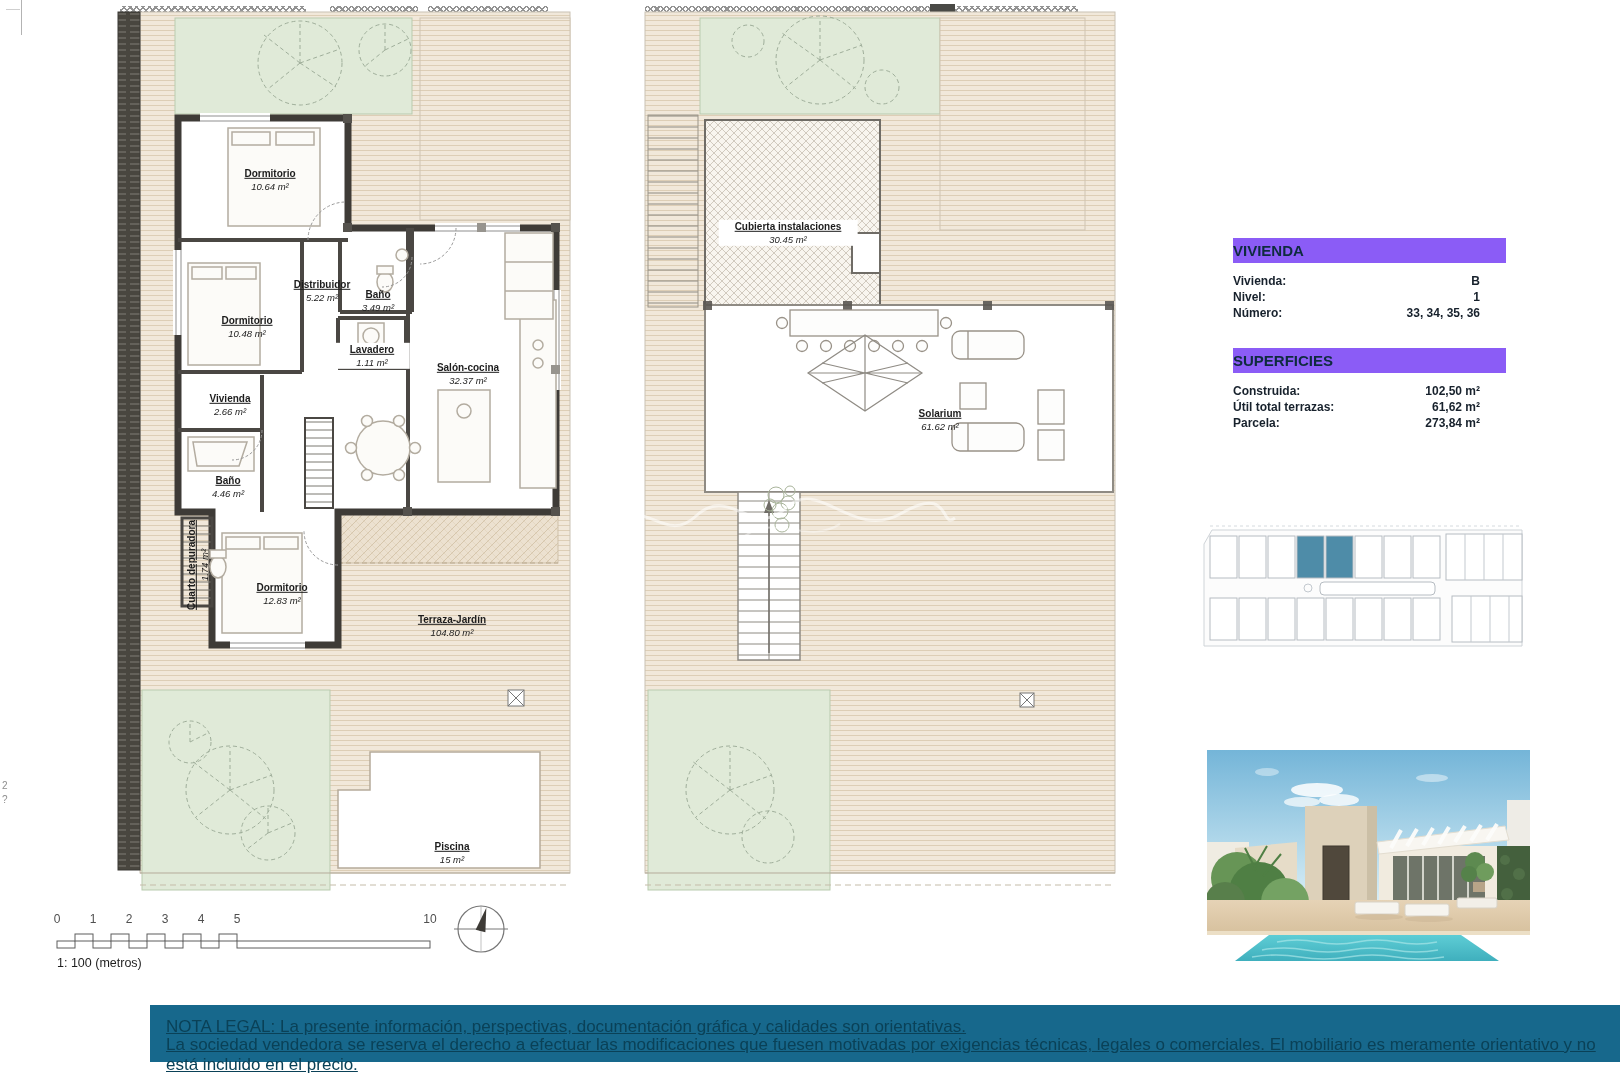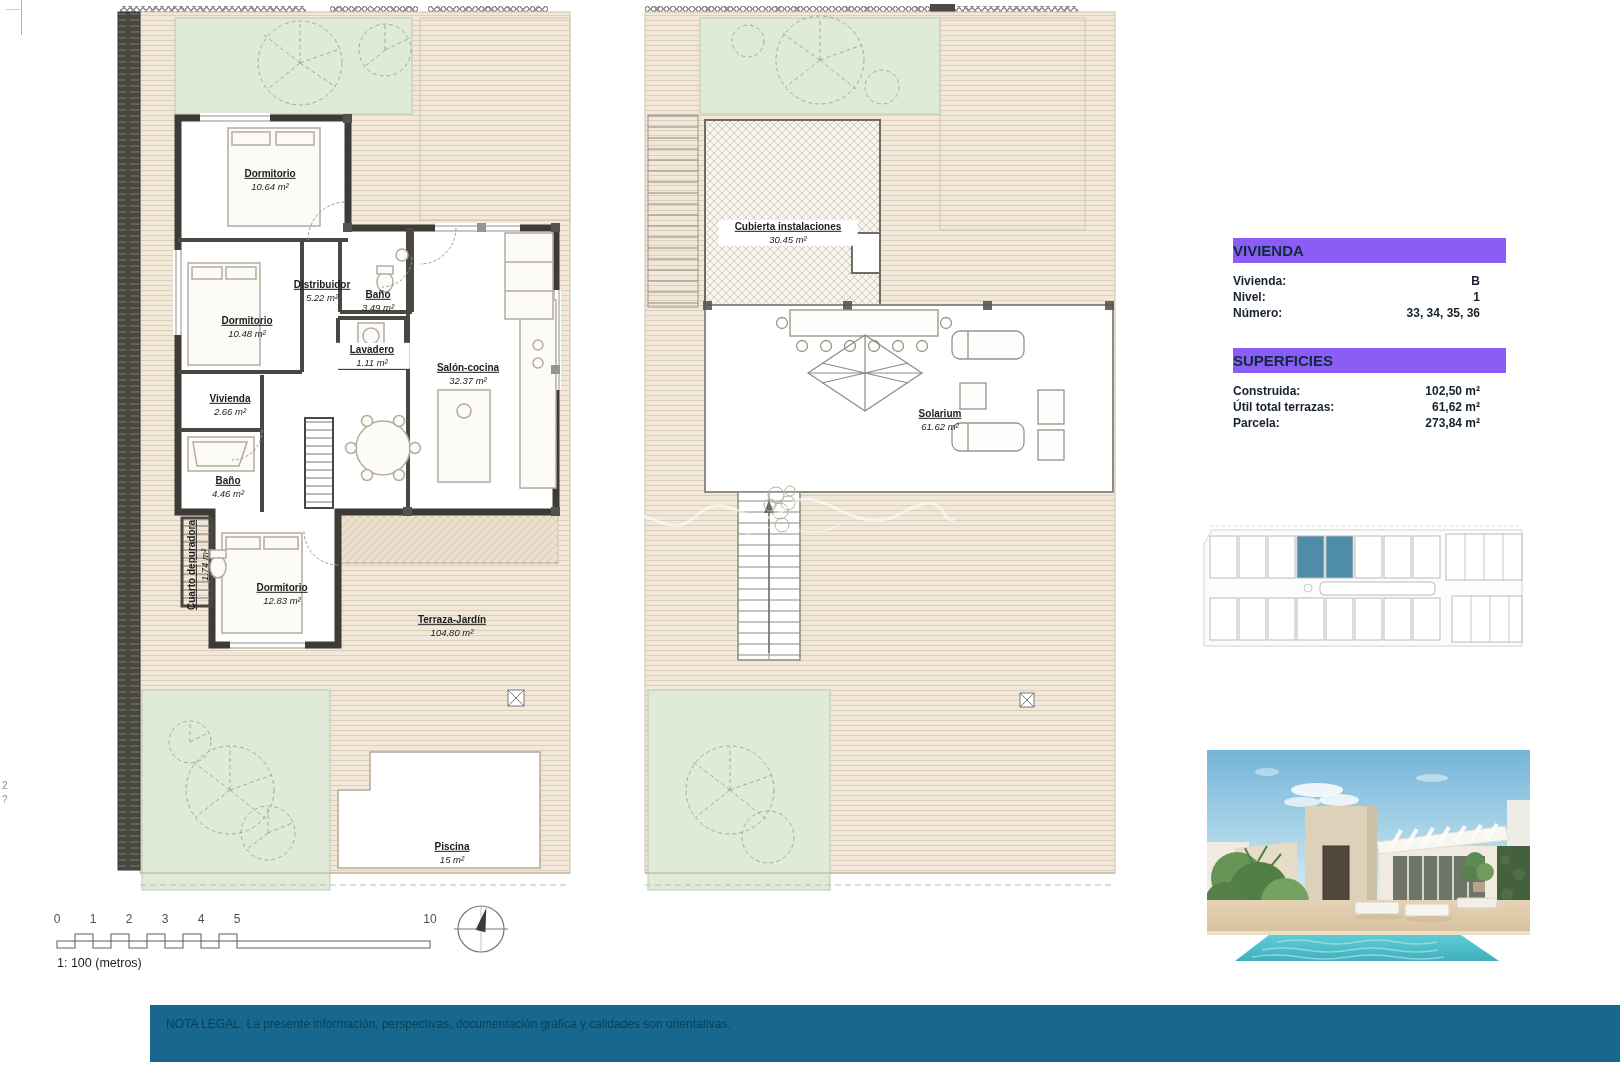--- a/index.html
+++ b/index.html
@@ -19,21 +19,21 @@
   .prow{position:absolute;left:1233px;width:247px;height:16px;font-size:12px;
         font-weight:700;color:#17212c;}
   .prow .pl{float:left;}
   .prow .pv{float:right;}
   
   .zig{position:absolute;height:9px;opacity:.75;
        background:repeating-linear-gradient(45deg,transparent 0 3px,#6f6f6f 3px 4.5px),
                   repeating-linear-gradient(-45deg,transparent 0 3px,#6f6f6f 3px 4.5px);}
   
   .footer{position:absolute;left:150px;top:1005px;width:1470px;height:57px;background:#17688c;}
-  .footer .l1,.footer .l2{position:absolute;left:16px;font-size:12px;color:#0a4157;}
+  .footer .l1,.footer .l2{position:absolute;left:16px;font-size:17px;color:#0a4157;text-decoration:underline;}
   .footer .l1{top:12px;}
   .footer .l2{top:30px;}
   
   .tick{position:absolute;transform:translateX(-50%);font-size:12px;color:#4f4f4f;}
   .scap{position:absolute;font-weight:400;font-size:12.5px;color:#1f1f1f;}
   .edge{position:absolute;left:2px;font-size:10px;color:#8e8e8e;}
 </style>
 </head>
 <body>
 
@@ -525,15 +525,16 @@
   <svg class="abs" style="left:452px;top:900px" width="58" height="58" viewBox="0 0 58 58">
     <circle cx="29" cy="29" r="23" fill="#ffffff" stroke="#777" stroke-width="1.2"></circle>
     <line x1="2" y1="29" x2="56" y2="29" stroke="#777" stroke-width="1"></line>
     <line x1="29" y1="6" x2="29" y2="52" stroke="#999" stroke-width="0.6"></line>
     <polygon points="29,7 34,31 24,31" fill="#3d3a36" transform="rotate(14 29 29)"></polygon>
     <circle cx="29" cy="29" r="2" fill="#3d3a36"></circle>
   </svg>
 
   <div class="footer">
     <div class="l1">NOTA LEGAL: La presente información, perspectivas, documentación gráfica y calidades son orientativas.</div>
+    <div class="l2">La sociedad vendedora se reserva el derecho a efectuar las modificaciones que fuesen motivadas por exigencias técnicas, legales o comerciales. El mobiliario es meramente orientativo y no está incluido en el precio.</div>
   </div>
 
 </div>
 
 </body></html>

